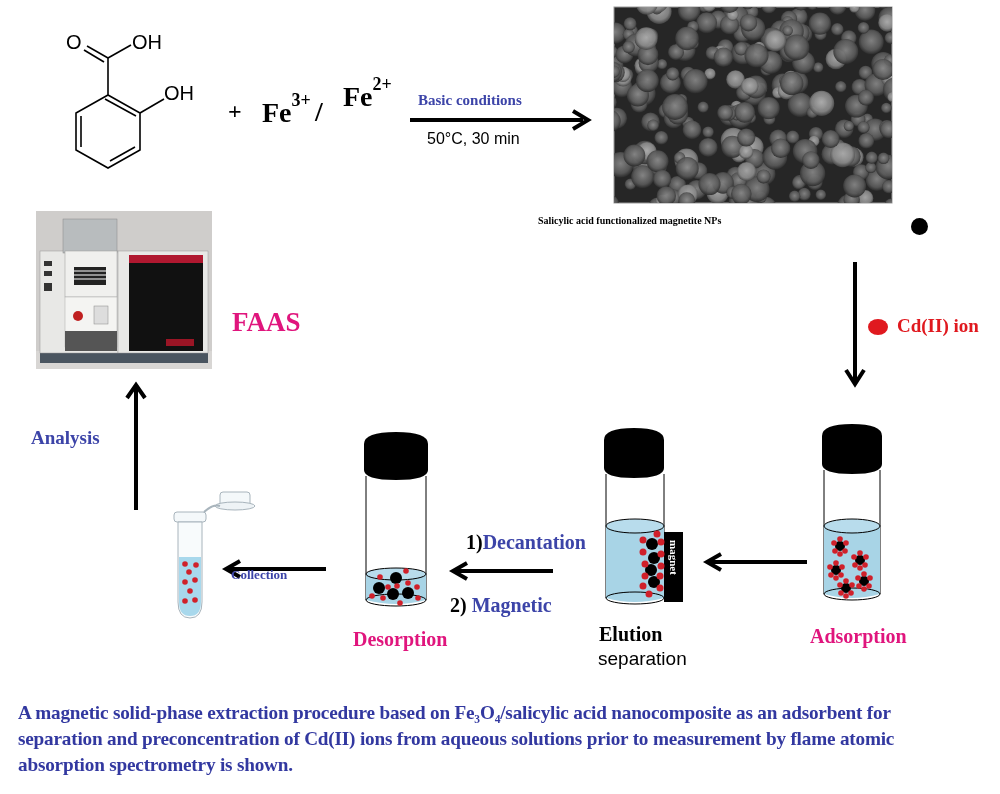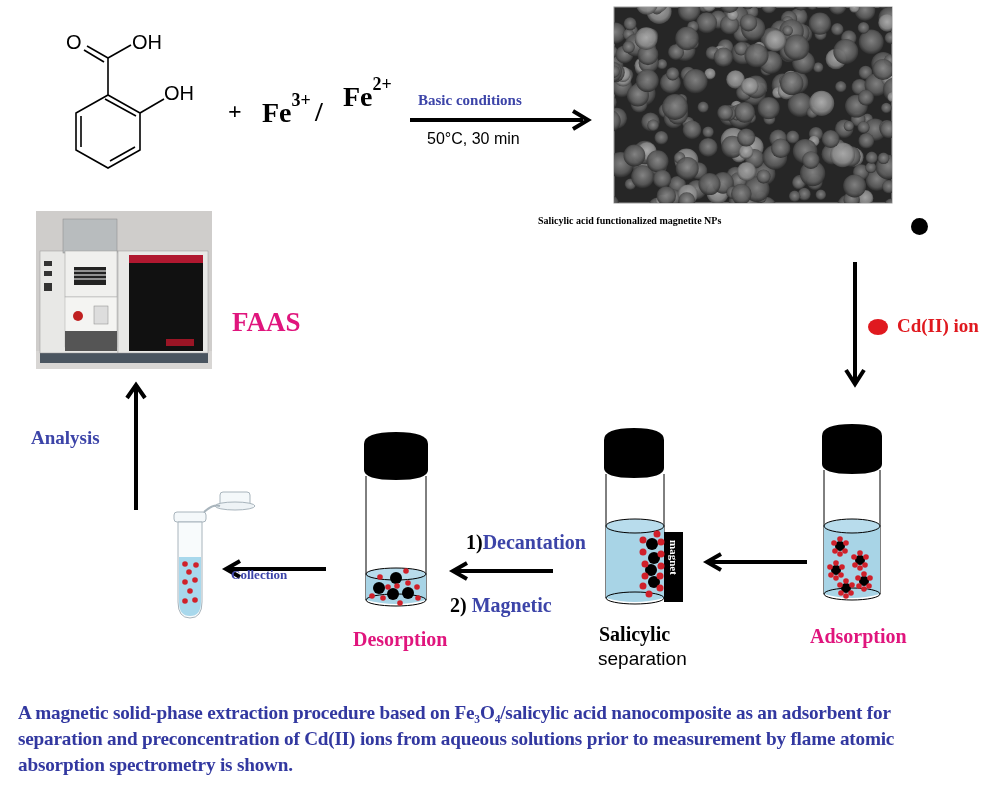--- a/index.html
+++ b/index.html
@@ -473,21 +473,21 @@
       <circle cx="61" cy="126" r="3.5"></circle>
       <circle cx="45" cy="136" r="3.5"></circle>
     <circle cx="61" cy="138" r="3.5"></circle>
       <circle cx="45" cy="148" r="3.5"></circle>
       <circle cx="60" cy="148" r="3.5"></circle>
     <circle cx="43" cy="158" r="3.5"></circle>
       <circle cx="60" cy="160" r="3.5"></circle>
       <circle cx="49" cy="166" r="3.5"></circle>
   </g>
 </svg>
-<div class="abs serif-bold" style="left:599px;top:623px;font-size:20px;">Salicylic</div>
+<div class="abs serif-bold" style="left:599px;top:623px;font-size:20px;">Elution</div>
 <div class="abs sans" style="left:598px;top:648px;font-size:19px;">separation</div>
 
 <svg width="110" height="20" style="left:703px;top:552px;">
   <line x1="6" y1="10" x2="104" y2="10" stroke="#000" stroke-width="4"></line>
   <polyline points="18,2 4,10 18,18" stroke="#000" stroke-width="4" fill="none"></polyline>
 </svg>
 
 <svg width="80" height="180" style="left:818px;top:424px;">
   <path d="M4,12 Q4,0 34,0 Q64,0 64,12 L64,40 Q64,50 34,50 Q4,50 4,40 Z" fill="#000"></path>
   <line x1="6" y1="46" x2="6" y2="170" stroke="#000" stroke-width="1"></line>

